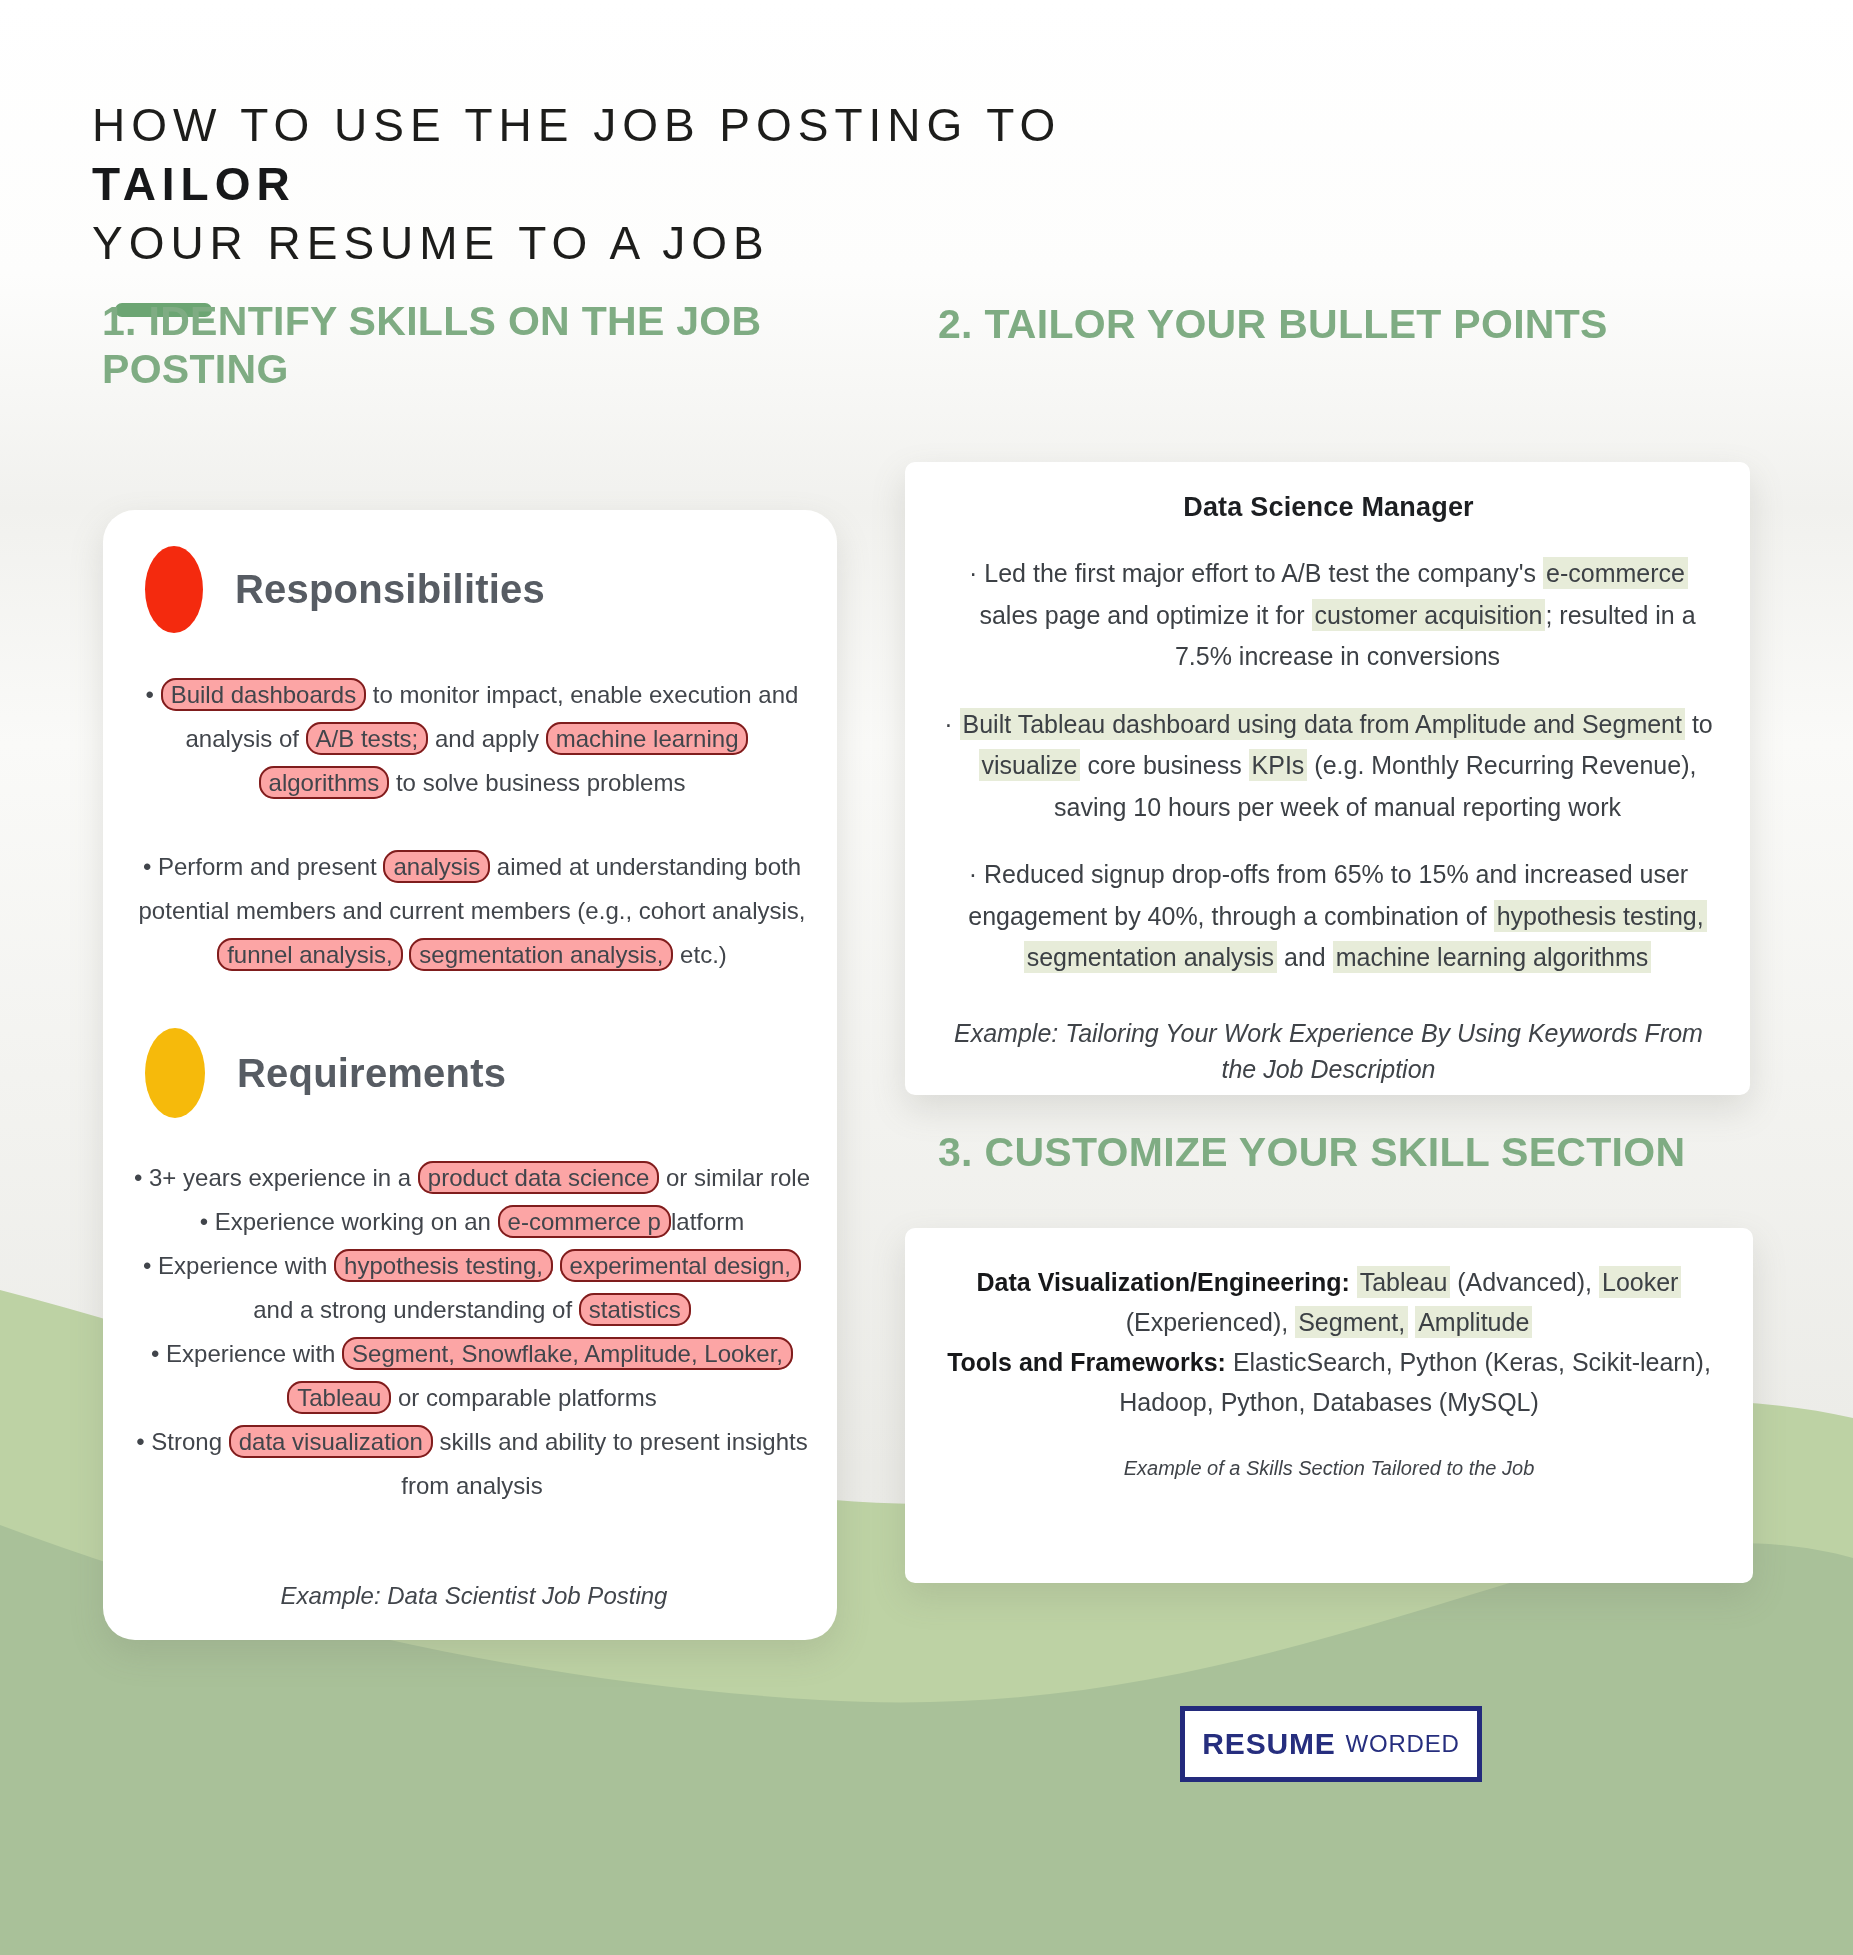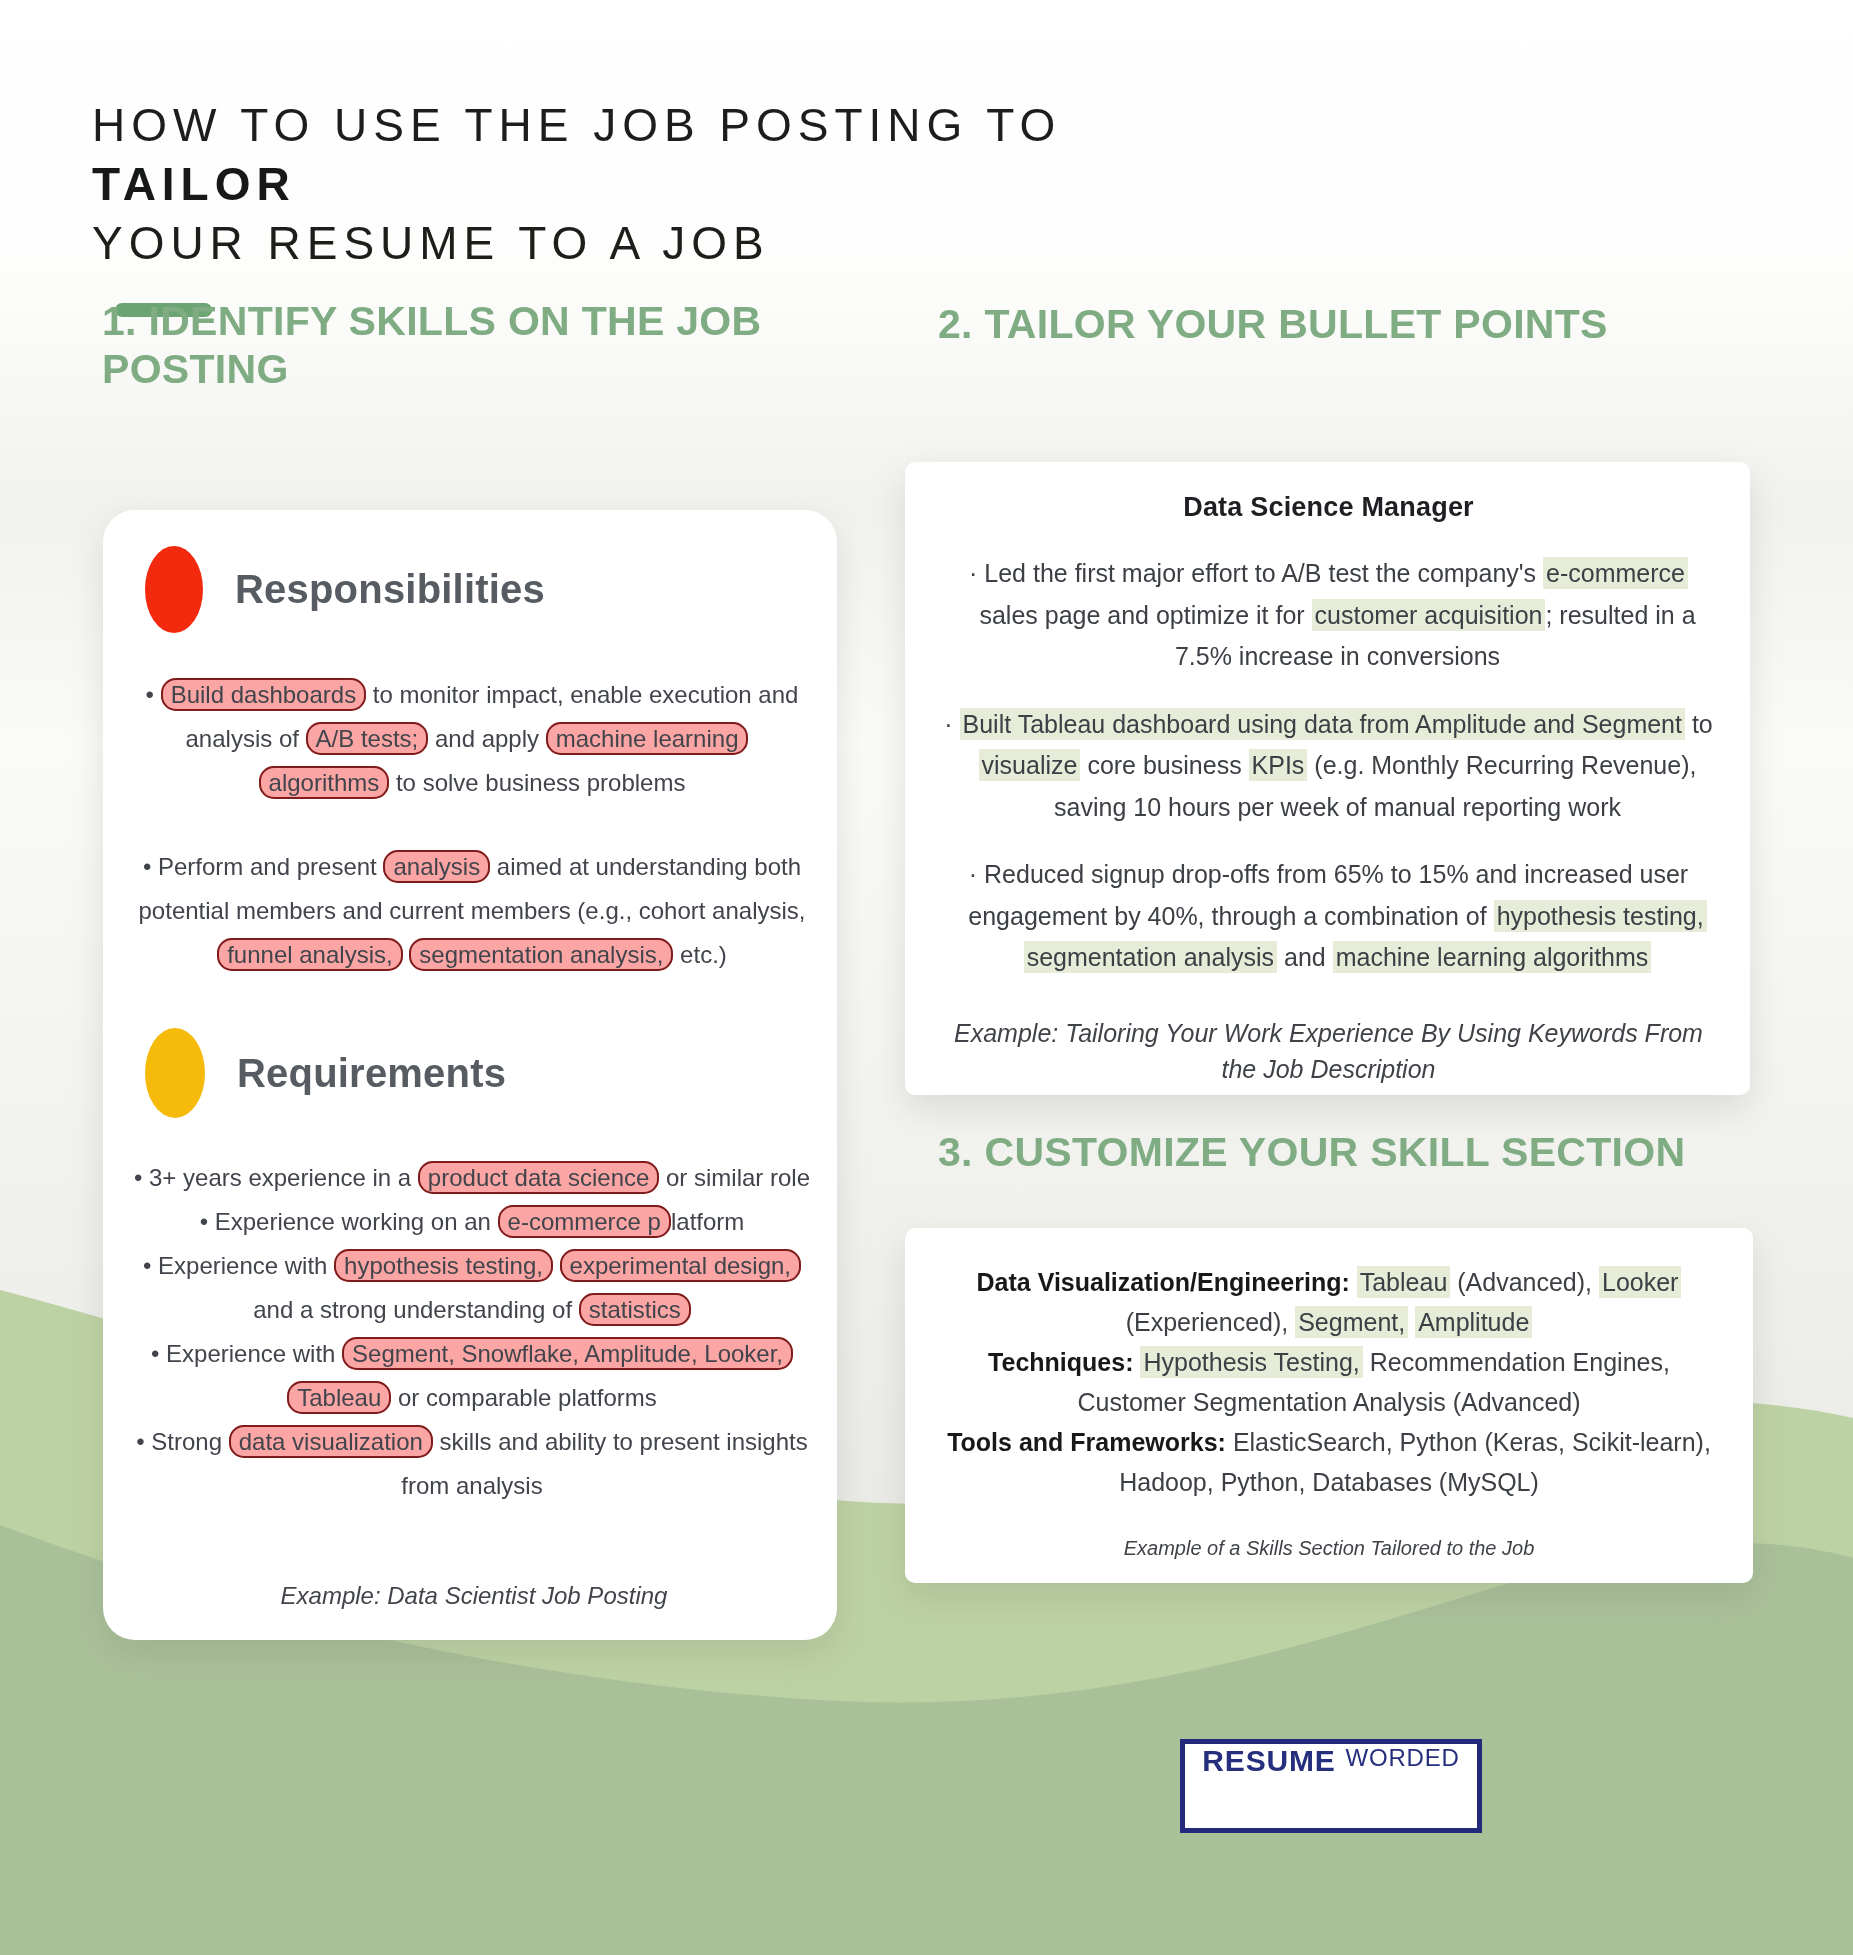--- a/index.html
+++ b/index.html
@@ -76,23 +76,23 @@
     -webkit-box-decoration-break:clone; box-decoration-break:clone;
   }
   .card2 .example{ font-size:25px; margin:36px 0 0 12px; }
 
   .card3 p.skill-line{ font-size:25px; line-height:1.6; color:#3c4045; margin:0 0 0 12px; }
   .sb{ font-weight:700; color:#17181a; }
   .card3 .example{ font-size:20px; margin:32px 0 0 12px; }
 
   
   .logo-box{
-    position:absolute; left:1180px; top:1706px; width:302px; height:94px; z-index:2;
+    position:absolute; left:1180px; top:1706px; width:302px; height:76px; z-index:2;
     background:#ffffff; border:5px solid #232a7c;
-    display:flex; justify-content:center;margin-top:33px;
+    display:flex; align-items:center; justify-content:center;
   }
   .logo-box .lb{ font-weight:700; color:#262e7e; font-size:30px; letter-spacing:0.8px; }
   .logo-box .lr{ font-weight:400; color:#262e7e; font-size:24px; letter-spacing:0.8px; margin-left:10px; }
 </style>
 </head>
 <body>
 
 <div class="canvas">
 
   <svg class="waves" viewBox="0 0 1853 1955" xmlns="http://www.w3.org/2000/svg" aria-hidden="true">
@@ -133,21 +133,20 @@
   <div class="card card2">
     <h3>Data Science Manager</h3>
     <p class="bullet"><span>· Led the first major effort to A/B test the company's </span><span class="hl">e-commerce</span><span> sales page and optimize it for </span><span class="hl">customer acquisition</span><span>; resulted in a 7.5% increase in conversions</span></p>
     <p class="bullet"><span>· </span><span class="hl">Built Tableau dashboard using data from Amplitude and Segment</span><span> to </span><span class="hl">visualize</span><span> core business </span><span class="hl">KPIs</span><span> (e.g. Monthly Recurring Revenue), saving 10 hours per week of manual reporting work</span></p>
     <p class="bullet"><span>· Reduced signup drop-offs from 65% to 15% and increased user engagement by 40%, through a combination of </span><span class="hl">hypothesis testing,</span><span> </span><span class="hl">segmentation analysis</span><span> and </span><span class="hl">machine learning algorithms</span></p>
     <p class="example">Example: Tailoring Your Work Experience By Using Keywords From the Job Description</p>
   </div>
 
   <div class="card card3">
     <p class="skill-line"><span class="sb">Data Visualization/Engineering: </span><span class="hl">Tableau</span><span> (Advanced), </span><span class="hl">Looker</span><span> (Experienced), </span><span class="hl">Segment,</span><span> </span><span class="hl">Amplitude</span></p>
-    <p class="skill-line"><span class="sb">Techniques: </span><span class="hl">Hypothesis Testing,</span><span> Recommendation Engines, Customer Segmentation Analysis (Advanced)</span></p>
     <p class="skill-line"><span class="sb">Tools and Frameworks: </span><span>ElasticSearch, Python (Keras, Scikit-learn), Hadoop, Python, Databases (MySQL)</span></p>
     <p class="example">Example of a Skills Section Tailored to the Job</p>
   </div>
 
   <div class="logo-box">
     <span class="lb">RESUME</span>
     <span class="lr">WORDED</span>
   </div>
 
 </div>

